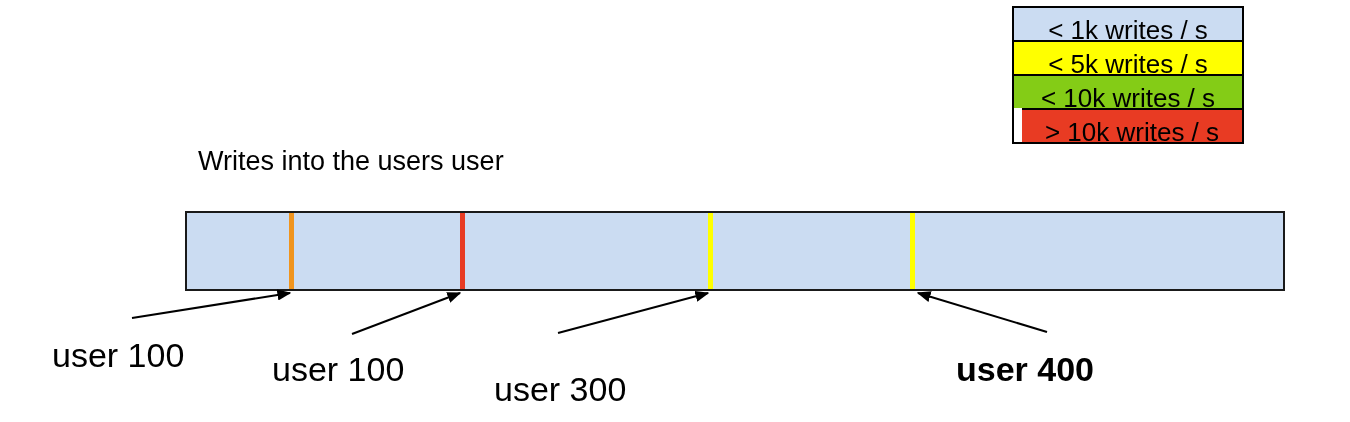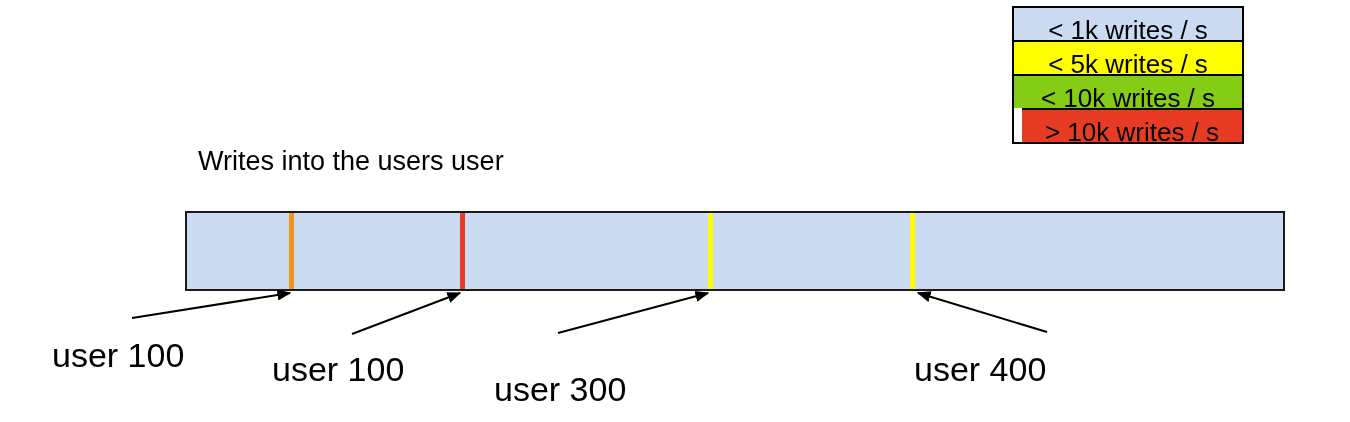--- a/index.html
+++ b/index.html
@@ -57,21 +57,21 @@
   .marker-3 { left: 521px; }
   .marker-4 { left: 723px; }
   .user-label {
     position: absolute;
     font-size: 34px;
     white-space: nowrap;
   }
   .label-1 { left: 52px;  top: 336px; }
   .label-2 { left: 272px; top: 350px; }
   .label-3 { left: 494px; top: 370px; }
-  .label-4 { left: 914px; top: 350px; }
+  .label-4 { left: 956px; top: 350px; font-weight: bold; }
   .arrows {
     position: absolute;
     left: 0;
     top: 0;
     width: 1350px;
     height: 422px;
     pointer-events: none;
   }
   .arrows line {
     stroke: #000000;

